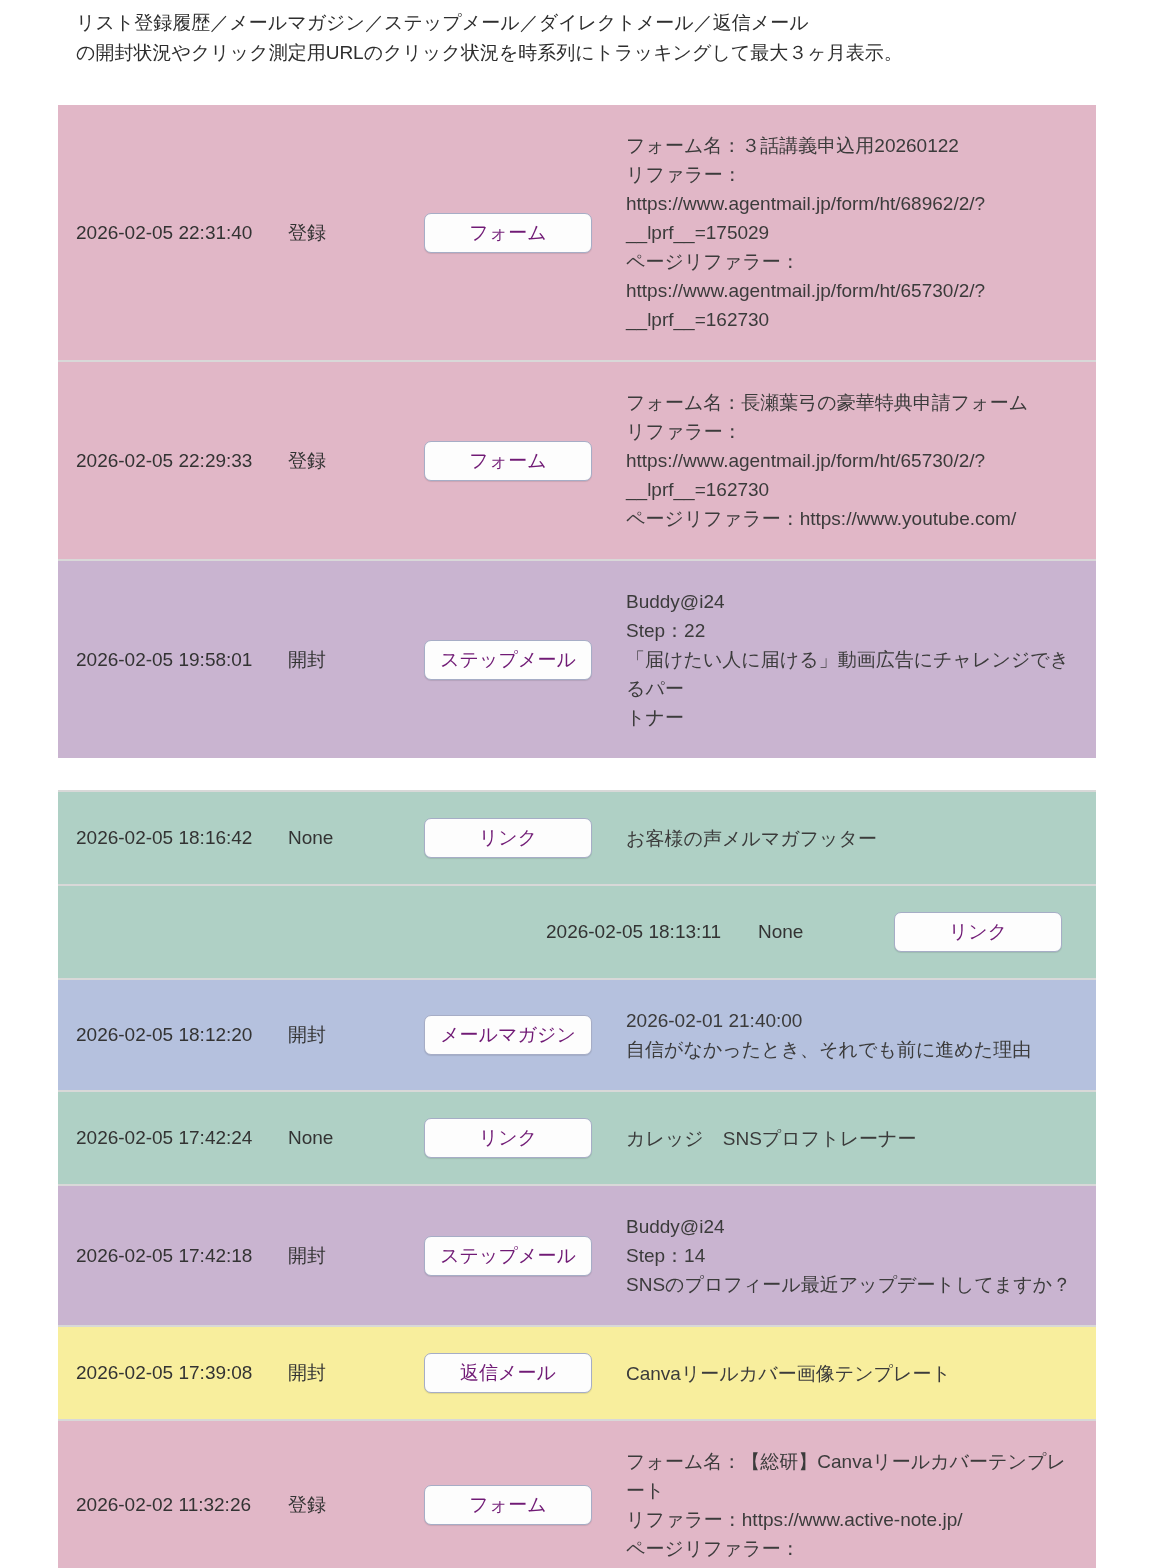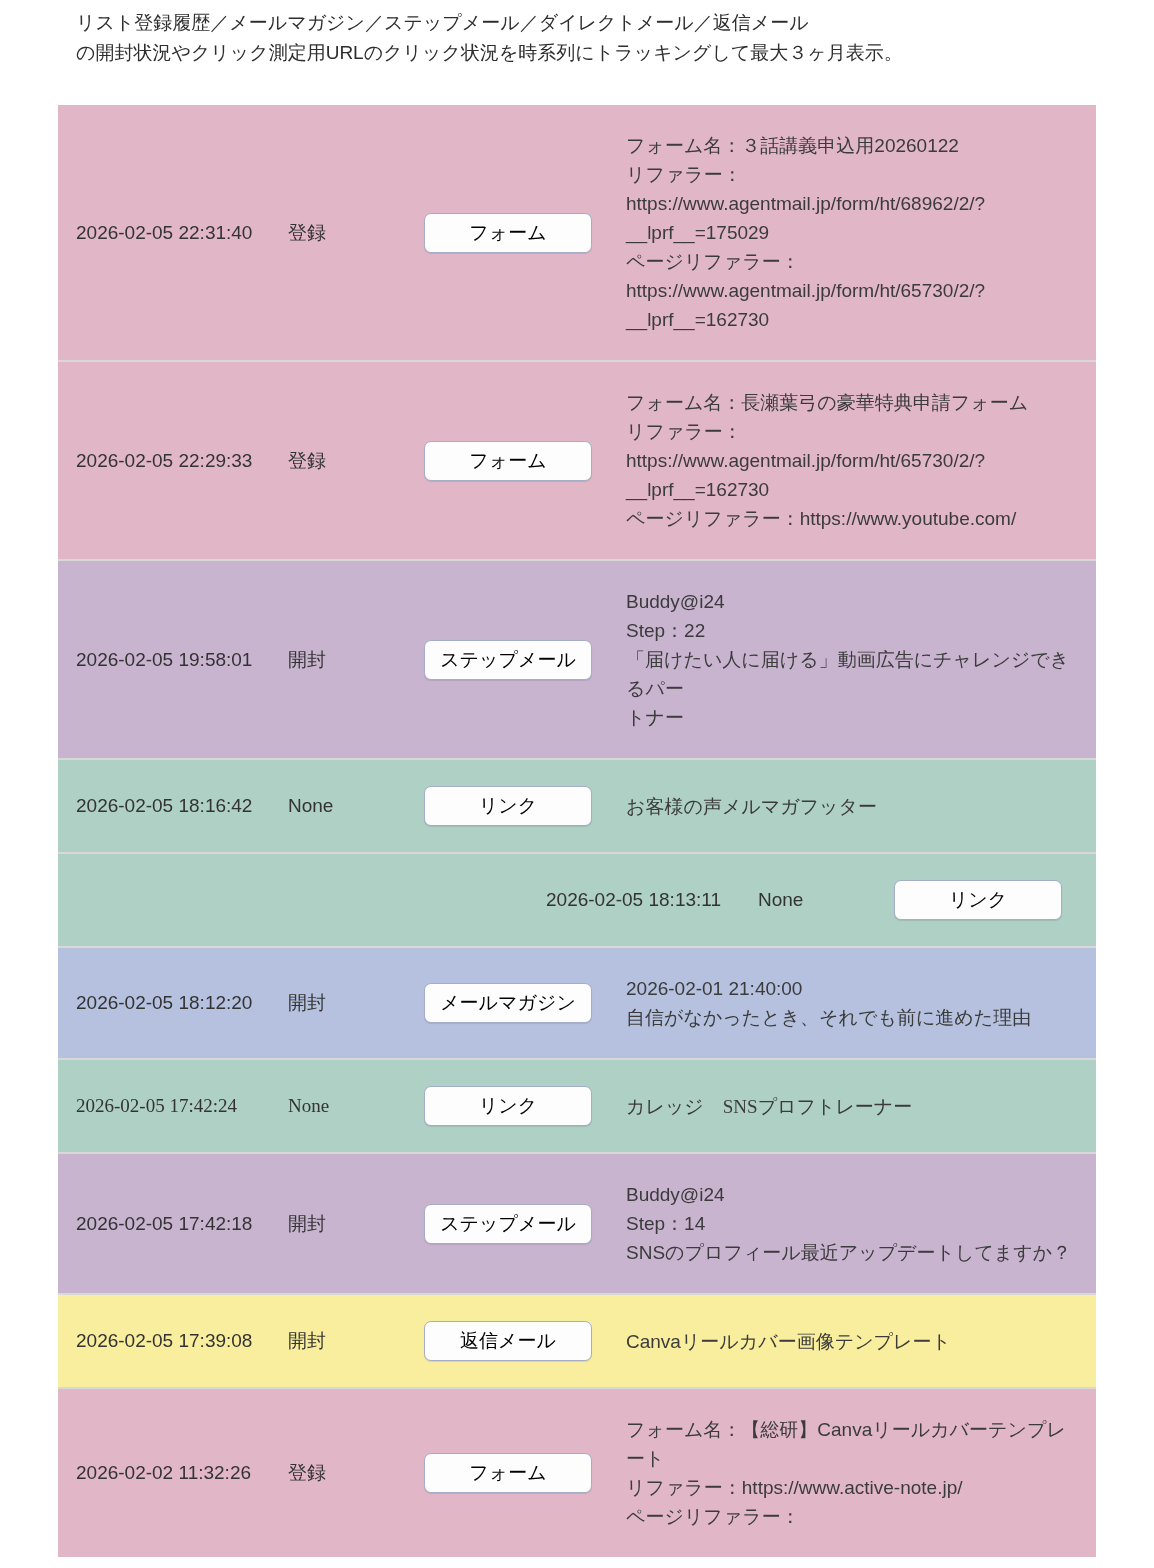--- a/index.html
+++ b/index.html
@@ -52,21 +52,21 @@
   .badge {
     display: block;
     width: 168px;
     box-sizing: border-box;
     background: #fdfdfd;
     border: 1px solid #a6adc6;
     border-radius: 7px;
     text-align: center;
     font-size: 19px;
     padding: 6px 2px;
-    color: #000000;
+    color: #701a75;
     box-shadow: 0 1px 1px rgba(0,0,0,0.10);
     cursor: pointer;
   }
   .cell.detail {
     flex: 1;
     font-size: 19px;
     line-height: 29px;
     white-space: pre-line;
     padding-right: 18px;
     color: #3b3b3b;
@@ -131,21 +131,21 @@
     <div class="cell status">開封</div>
     <div class="cell badge-cell">
       <span class="badge">ステップメール</span>
     </div>
     <div class="cell detail">Buddy@i24
 Step：22
 「届けたい人に届ける」動画広告にチャレンジできるパー
 トナー</div>
   </div>
 
-  <div class="row" style="background: rgb(175, 208, 197);">
+  <div class="row" style="background: rgb(175, 208, 197); margin-top: 32px;">
     <div class="cell date">2026-02-05 18:16:42</div>
     <div class="cell status">None</div>
     <div class="cell badge-cell">
       <span class="badge">リンク</span>
     </div>
     <div class="cell detail">お客様の声メルマガフッター</div>
   </div>
 
   <div class="row" style="background: rgb(175, 208, 197); justify-content: flex-end;">
     <div class="cell date">2026-02-05 18:13:11</div>
@@ -158,21 +158,21 @@
   <div class="row" style="background: rgb(181, 193, 222);">
     <div class="cell date">2026-02-05 18:12:20</div>
     <div class="cell status">開封</div>
     <div class="cell badge-cell">
       <span class="badge">メールマガジン</span>
     </div>
     <div class="cell detail">2026-02-01 21:40:00
 自信がなかったとき、それでも前に進めた理由</div>
   </div>
 
-  <div class="row" style="background: rgb(175, 208, 197); font-family: Liberation Serif, serif;">
+  <div class="row" style="background: rgb(175, 208, 197);">
     <div class="cell date">2026-02-05 17:42:24</div>
     <div class="cell status">None</div>
     <div class="cell badge-cell">
       <span class="badge">リンク</span>
     </div>
     <div class="cell detail">カレッジ　SNSプロフトレーナー</div>
   </div>
 
   <div class="row" style="background: rgb(201, 180, 208);">
     <div class="cell date">2026-02-05 17:42:18</div>

